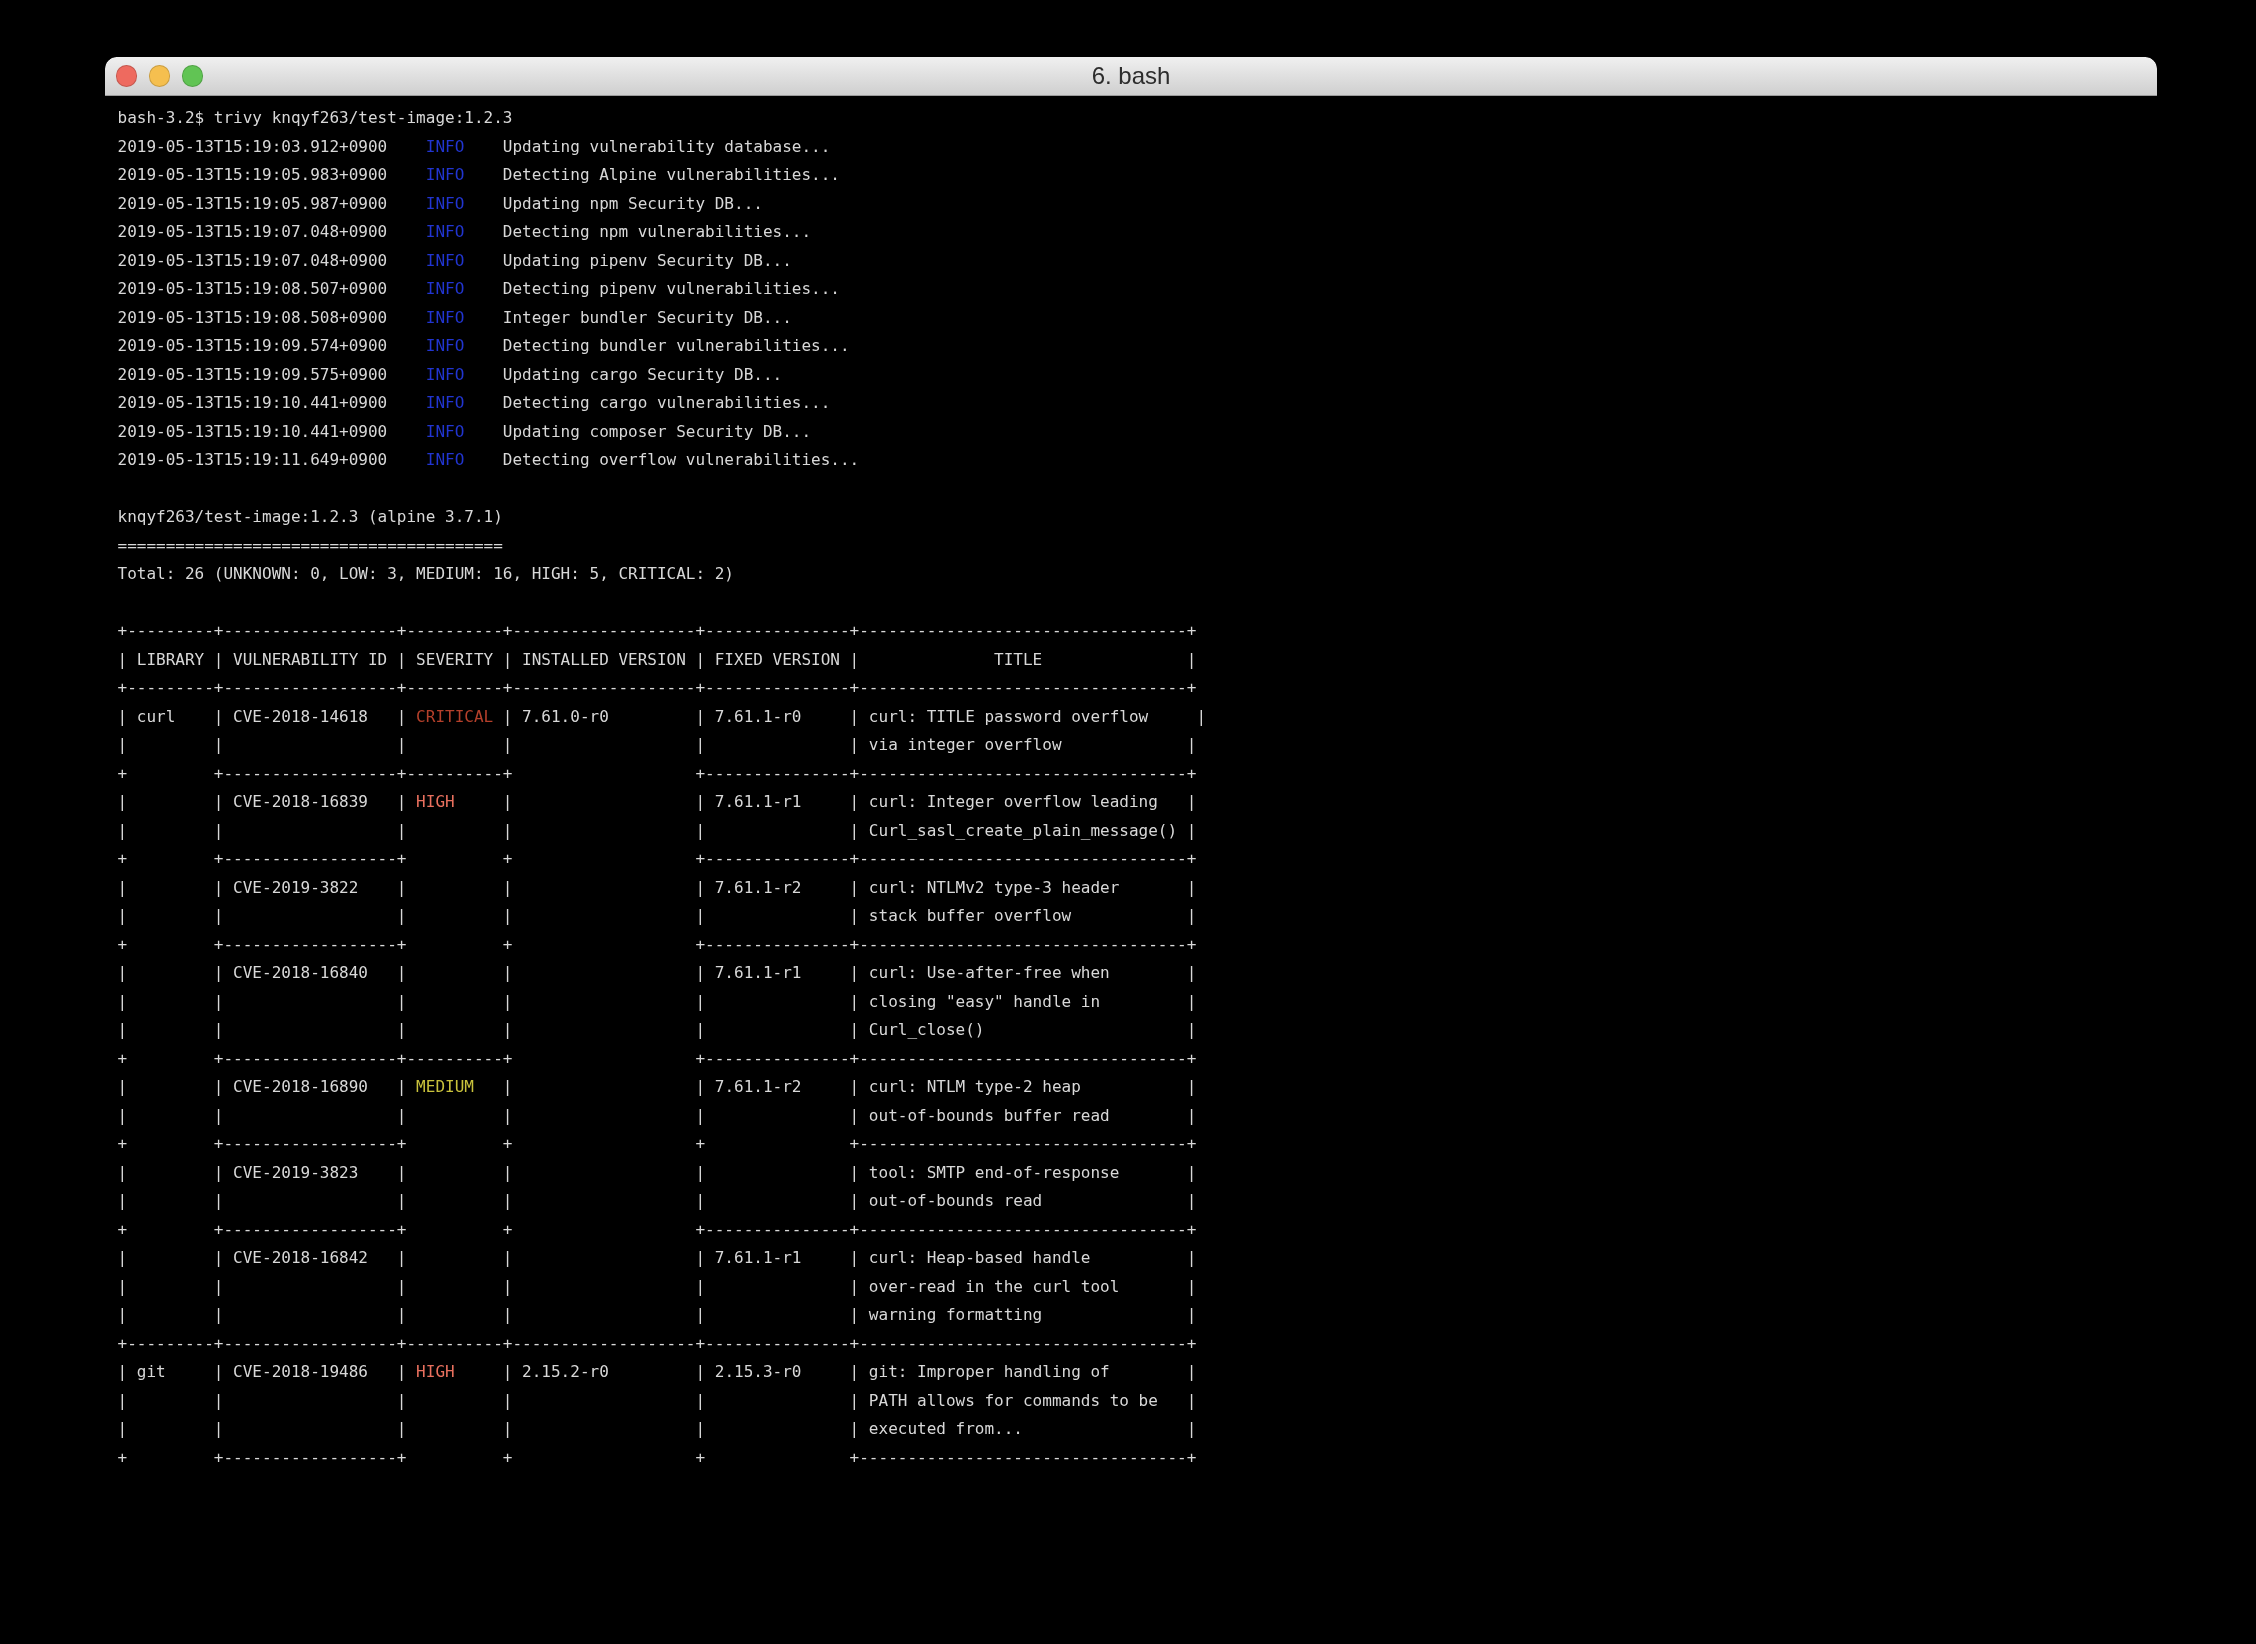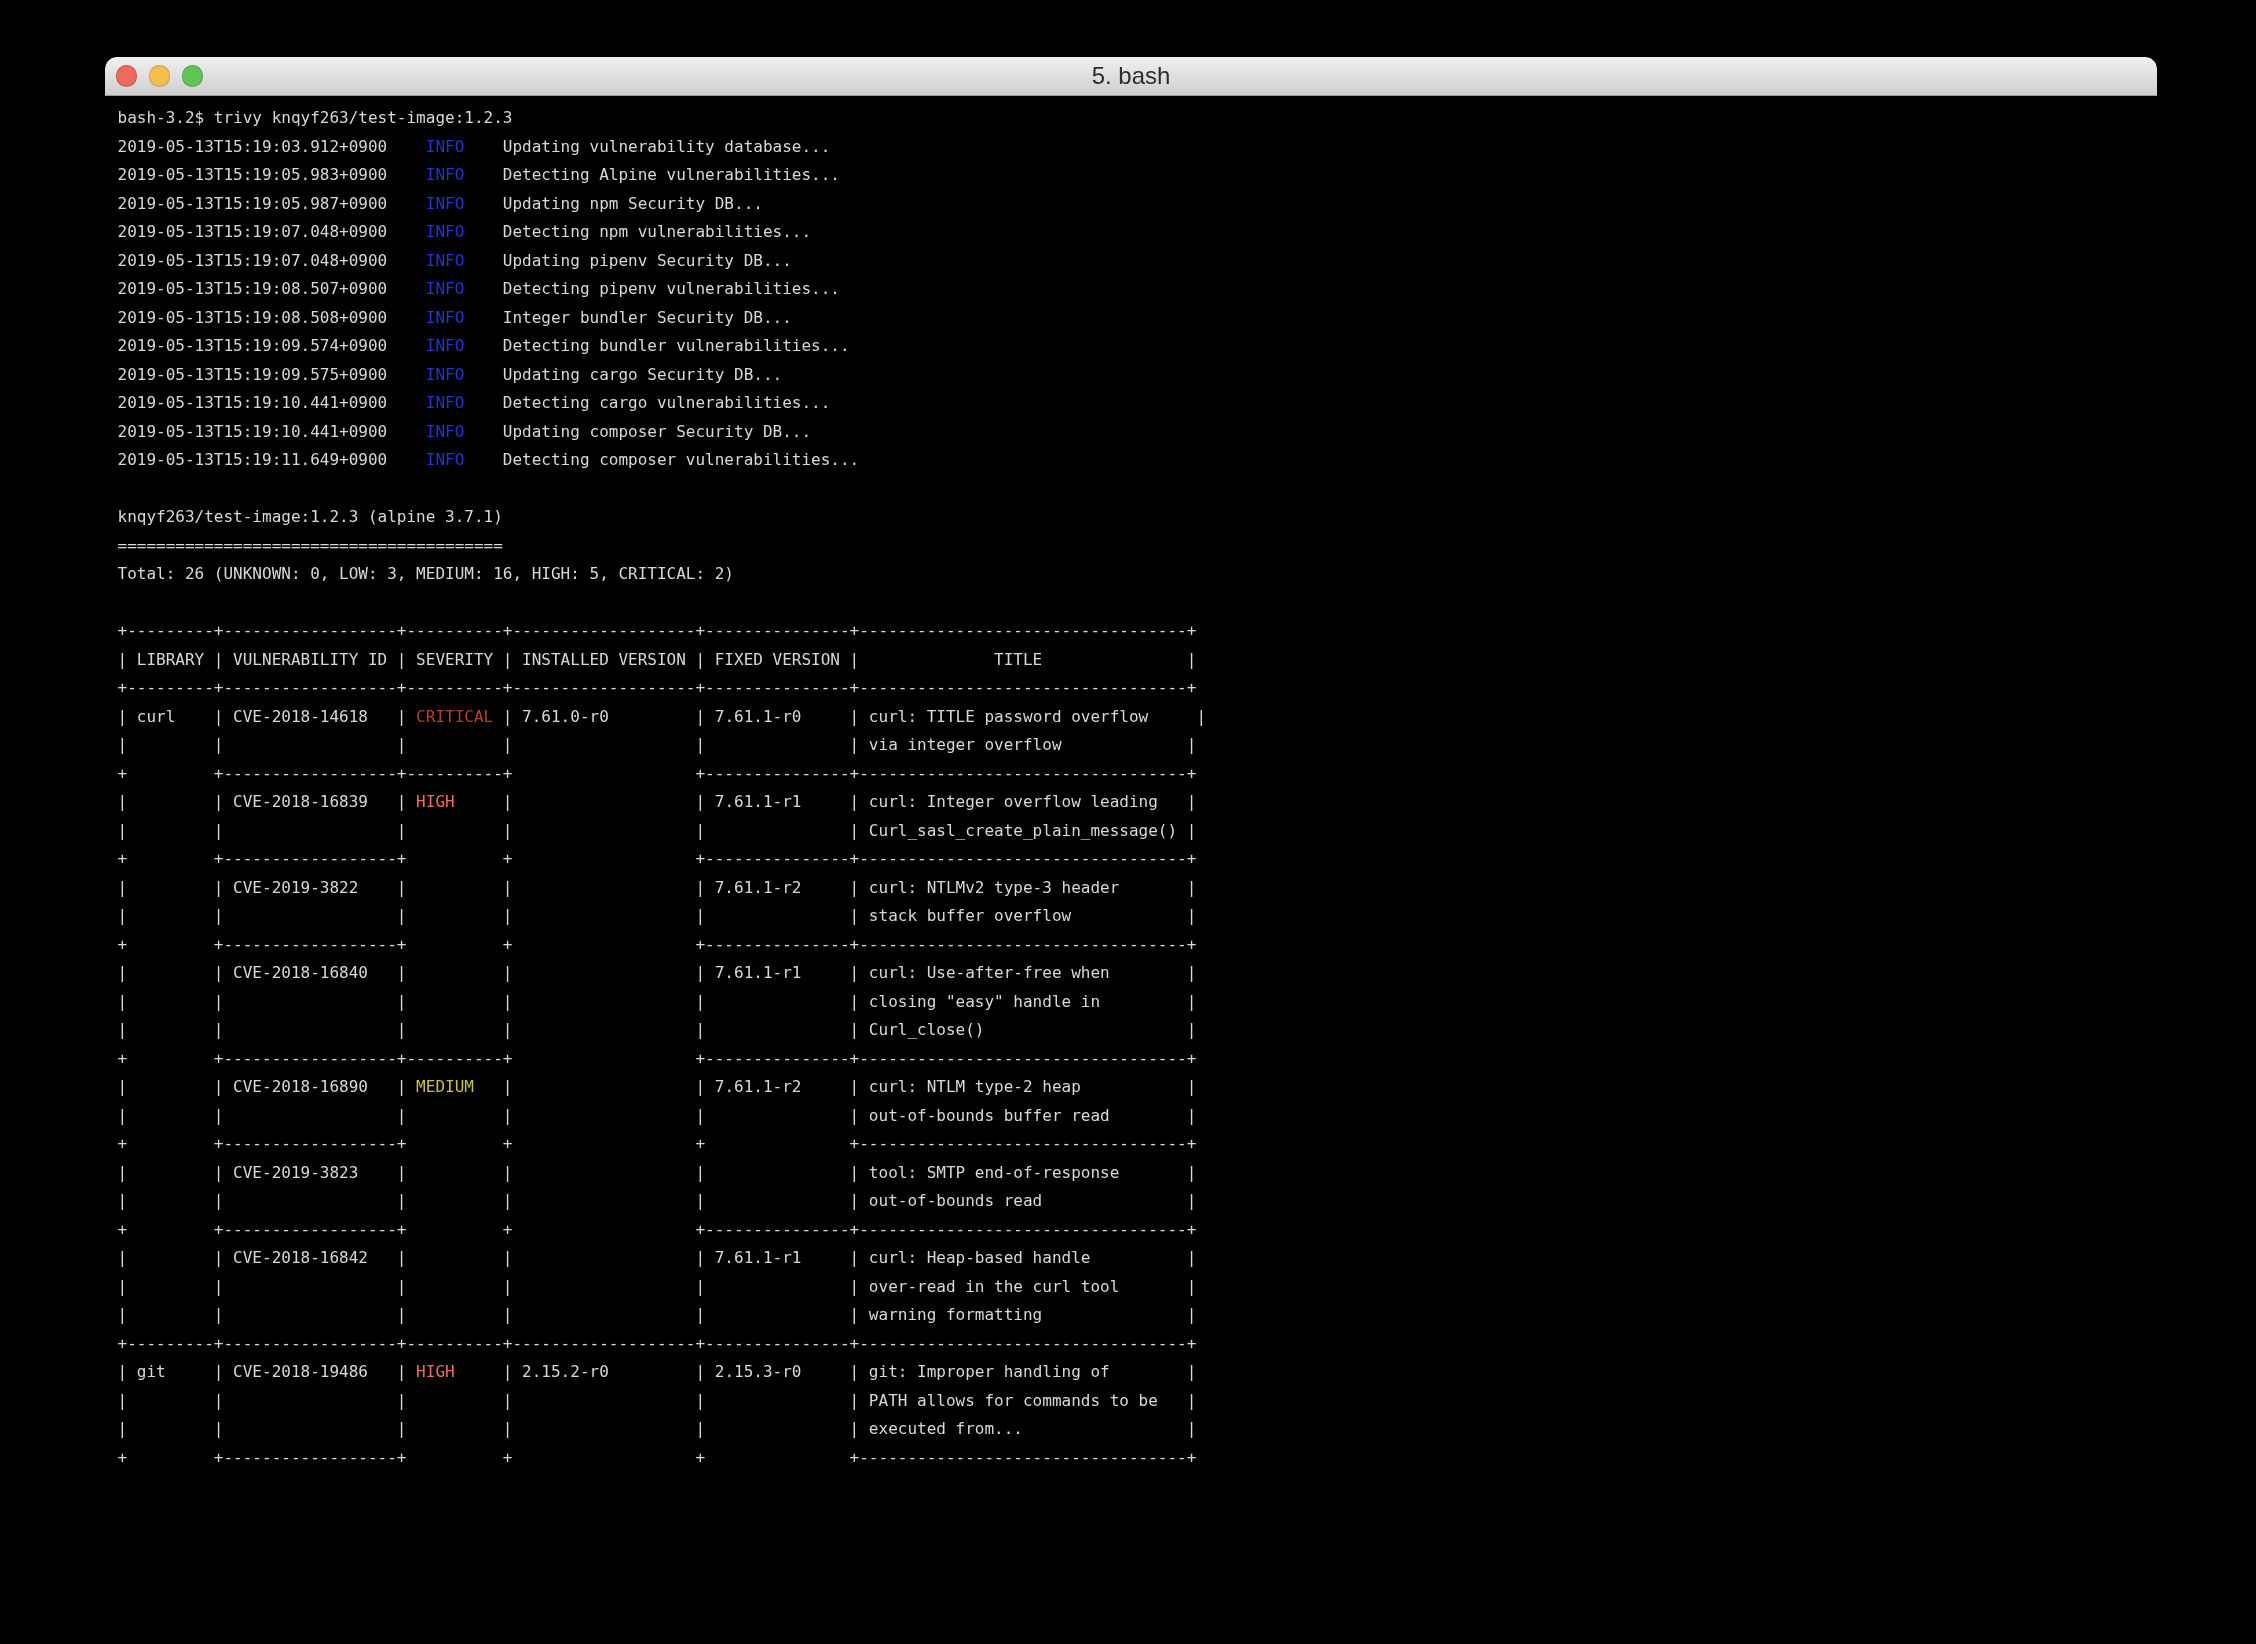--- a/index.html
+++ b/index.html
@@ -24,36 +24,36 @@
 <body>
 
 <div class="screen">
   <div class="window">
     <div class="titlebar">
       <div class="lights">
         <div class="light red"></div>
         <div class="light yellow"></div>
         <div class="light green"></div>
       </div>
-      <div class="title">5. bash</div>
+      <div class="title">6. bash</div>
     </div>
     <div class="content" style="color: rgb(216, 216, 216);">
         <div class="tl"><span>bash-3.2$ trivy knqyf263/test-image:1.2.3</span></div>
         <div class="tl"><span>2019-05-13T15:19:03.912+0900    </span><span style="color: rgb(33, 53, 209);">INFO</span><span>    Updating vulnerability database...</span></div>
         <div class="tl"><span>2019-05-13T15:19:05.983+0900    </span><span style="color: rgb(33, 53, 209);">INFO</span><span>    Detecting Alpine vulnerabilities...</span></div>
         <div class="tl"><span>2019-05-13T15:19:05.987+0900    </span><span style="color: rgb(33, 53, 209);">INFO</span><span>    Updating npm Security DB...</span></div>
         <div class="tl"><span>2019-05-13T15:19:07.048+0900    </span><span style="color: rgb(33, 53, 209);">INFO</span><span>    Detecting npm vulnerabilities...</span></div>
         <div class="tl"><span>2019-05-13T15:19:07.048+0900    </span><span style="color: rgb(33, 53, 209);">INFO</span><span>    Updating pipenv Security DB...</span></div>
         <div class="tl"><span>2019-05-13T15:19:08.507+0900    </span><span style="color: rgb(33, 53, 209);">INFO</span><span>    Detecting pipenv vulnerabilities...</span></div>
         <div class="tl"><span>2019-05-13T15:19:08.508+0900    </span><span style="color: rgb(33, 53, 209);">INFO</span><span>    Integer bundler Security DB...</span></div>
         <div class="tl"><span>2019-05-13T15:19:09.574+0900    </span><span style="color: rgb(33, 53, 209);">INFO</span><span>    Detecting bundler vulnerabilities...</span></div>
         <div class="tl"><span>2019-05-13T15:19:09.575+0900    </span><span style="color: rgb(33, 53, 209);">INFO</span><span>    Updating cargo Security DB...</span></div>
         <div class="tl"><span>2019-05-13T15:19:10.441+0900    </span><span style="color: rgb(33, 53, 209);">INFO</span><span>    Detecting cargo vulnerabilities...</span></div>
         <div class="tl"><span>2019-05-13T15:19:10.441+0900    </span><span style="color: rgb(33, 53, 209);">INFO</span><span>    Updating composer Security DB...</span></div>
-        <div class="tl"><span>2019-05-13T15:19:11.649+0900    </span><span style="color: rgb(33, 53, 209);">INFO</span><span>    Detecting composer vulnerabilities...</span></div>
+        <div class="tl"><span>2019-05-13T15:19:11.649+0900    </span><span style="color: rgb(33, 53, 209);">INFO</span><span>    Detecting overflow vulnerabilities...</span></div>
         <div class="tl"><span></span></div>
         <div class="tl"><span>knqyf263/test-image:1.2.3 (alpine 3.7.1)</span></div>
         <div class="tl"><span>========================================</span></div>
         <div class="tl"><span>Total: 26 (UNKNOWN: 0, LOW: 3, MEDIUM: 16, HIGH: 5, CRITICAL: 2)</span></div>
         <div class="tl"><span></span></div>
         <div class="tl"><span>+---------+------------------+----------+-------------------+---------------+----------------------------------+</span></div>
         <div class="tl"><span>| LIBRARY | VULNERABILITY ID | SEVERITY | INSTALLED VERSION | FIXED VERSION |              TITLE               |</span></div>
         <div class="tl"><span>+---------+------------------+----------+-------------------+---------------+----------------------------------+</span></div>
         <div class="tl"><span>| curl    | CVE-2018-14618   |</span><span style="color: rgb(181, 64, 43);"> CRITICAL</span><span> | 7.61.0-r0         | 7.61.1-r0     | curl: TITLE password overflow     |</span></div>
         <div class="tl"><span>|         |                  |</span><span>          |                   |               | via integer overflow             |</span></div>

